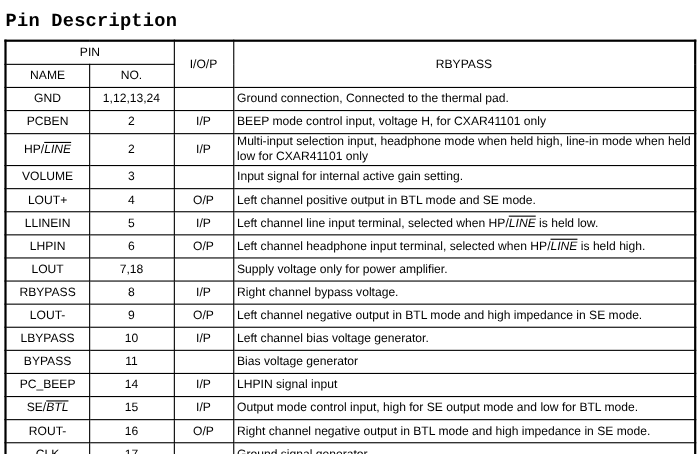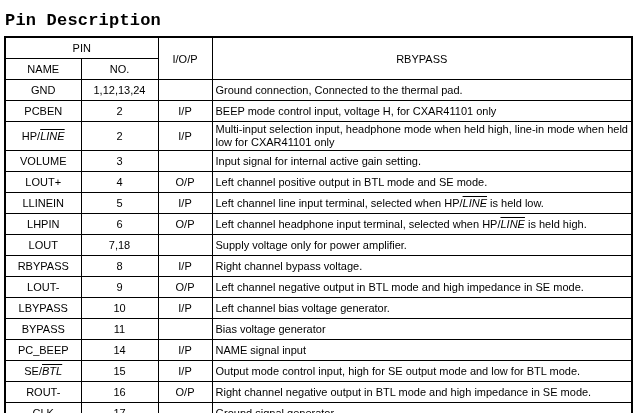--- a/index.html
+++ b/index.html
@@ -149,21 +149,21 @@
         <tr>
           <td><span>BYPASS</span></td>
           <td>11</td>
           <td></td>
           <td class="fn"><span>Bias voltage generator</span></td>
         </tr>
         <tr>
           <td><span>PC_BEEP</span></td>
           <td>14</td>
           <td>I/P</td>
-          <td class="fn"><span>NAME signal input</span></td>
+          <td class="fn"><span>LHPIN signal input</span></td>
         </tr>
         <tr>
           <td><span>SE/</span><span class="ov">BTL</span></td>
           <td>15</td>
           <td>I/P</td>
           <td class="fn"><span>Output mode control input, high for SE output mode and low for BTL mode.</span></td>
         </tr>
         <tr>
           <td><span>ROUT-</span></td>
           <td>16</td>

